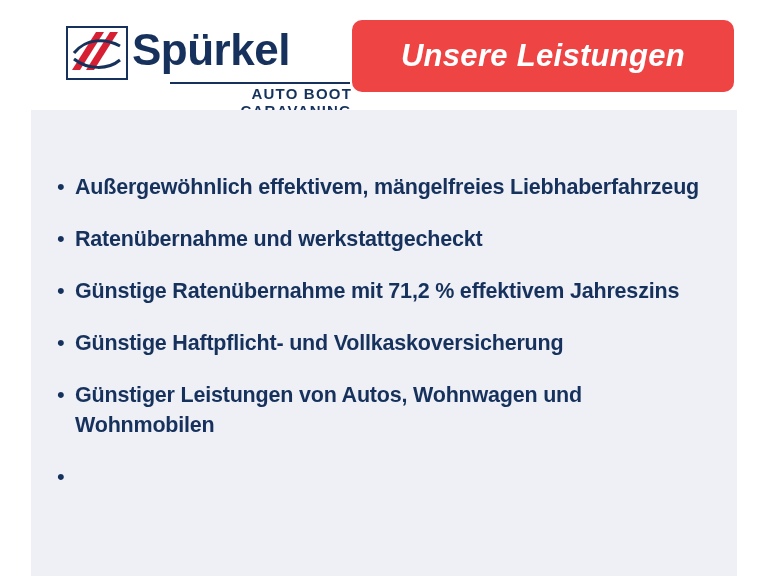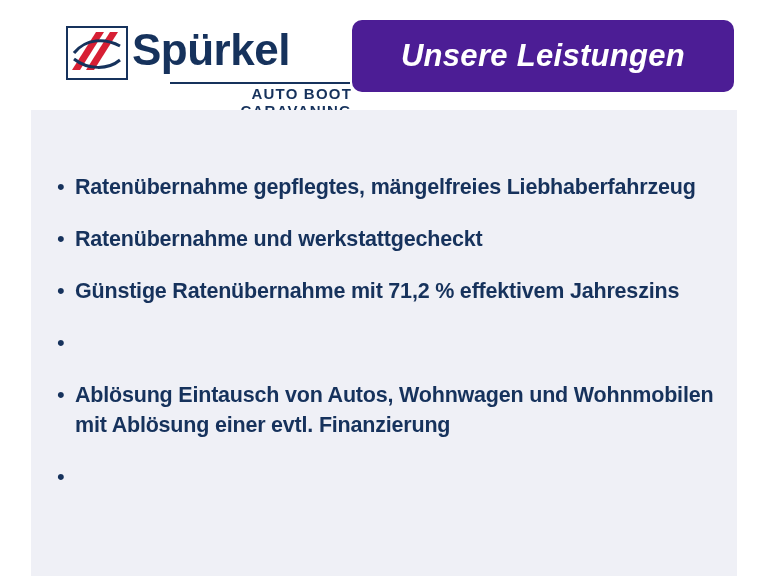--- a/index.html
+++ b/index.html
@@ -76,21 +76,21 @@
     color: #16325c;
     font-weight: bold;
   }
 
   .banner {
     position: absolute;
     left: 352px;
     top: 20px;
     width: 382px;
     height: 72px;
-    background: #4c1d95;
+    background: #ef4444;
     border-radius: 10px;
     display: flex;
     align-items: center;
     justify-content: center;
   }
   .banner-text {
     color: #ffffff;
     font-size: 31px;
     font-weight: bold;
     letter-spacing: 0.3px;
@@ -164,42 +164,42 @@
     <div class="banner">
       <span class="banner-text">Unsere Leistungen</span>
     </div>
   </div>
 
   <div class="panel">
     <div class="bullets">
 
       <div class="bullet">
         <span class="dot">•</span>
-        <span class="bullet-text">Ratenübernahme gepflegtes, mängelfreies Liebhaberfahrzeug</span>
+        <span class="bullet-text">Außergewöhnlich effektivem, mängelfreies Liebhaberfahrzeug</span>
       </div>
 
       <div class="bullet">
         <span class="dot">•</span>
         <span class="bullet-text">Ratenübernahme und werkstattgecheckt</span>
       </div>
 
       <div class="bullet">
         <span class="dot">•</span>
         <span class="bullet-text">Günstige Ratenübernahme mit 71,2 % effektivem Jahreszins</span>
       </div>
 
       <div class="bullet">
         <span class="dot">•</span>
+        <span class="bullet-text">Günstige Haftpflicht- und Vollkaskoversicherung</span>
       </div>
 
       <div class="bullet">
         <span class="dot">•</span>
         <span class="bullet-text">
-          <span>Ablösung Eintausch von Autos, Wohnwagen und Wohnmobilen</span>
-          <span class="line2">mit Ablösung einer evtl. Finanzierung</span>
+          <span>Günstiger Leistungen von Autos, Wohnwagen und Wohnmobilen</span>
         </span>
       </div>
 
       <div class="bullet">
         <span class="dot">•</span>
       </div>
 
     </div>
   </div>
 

